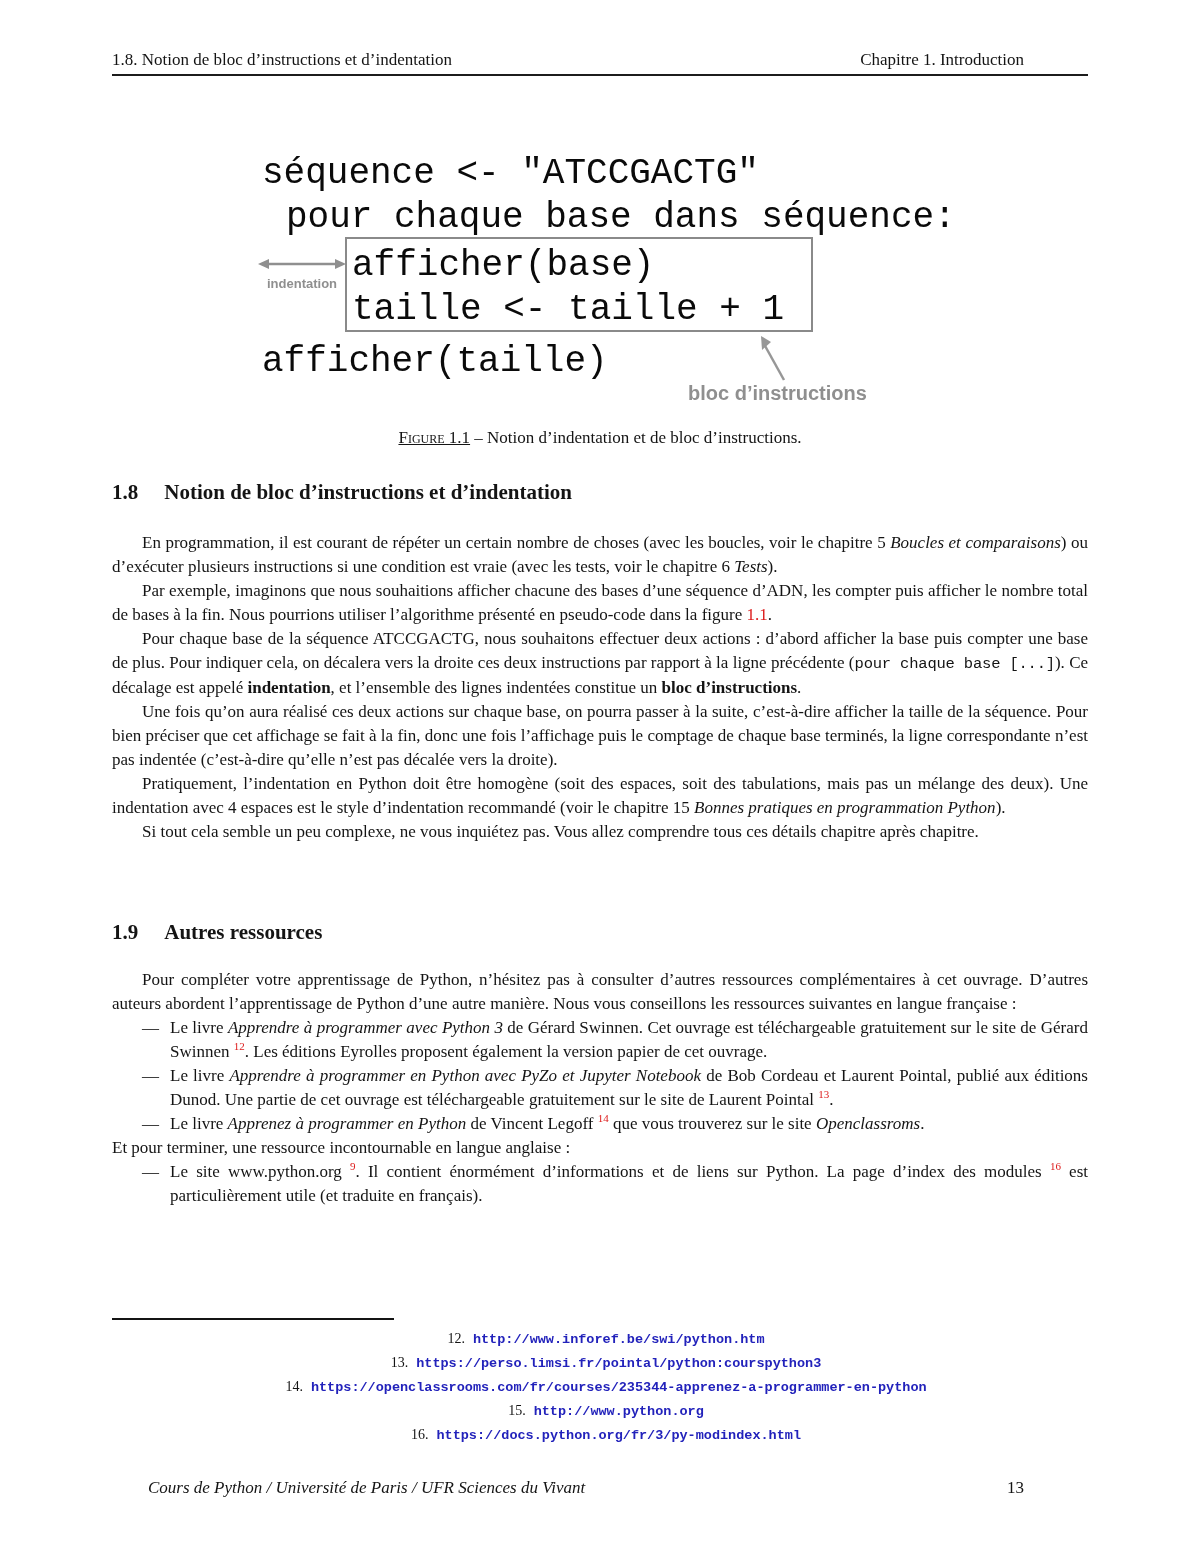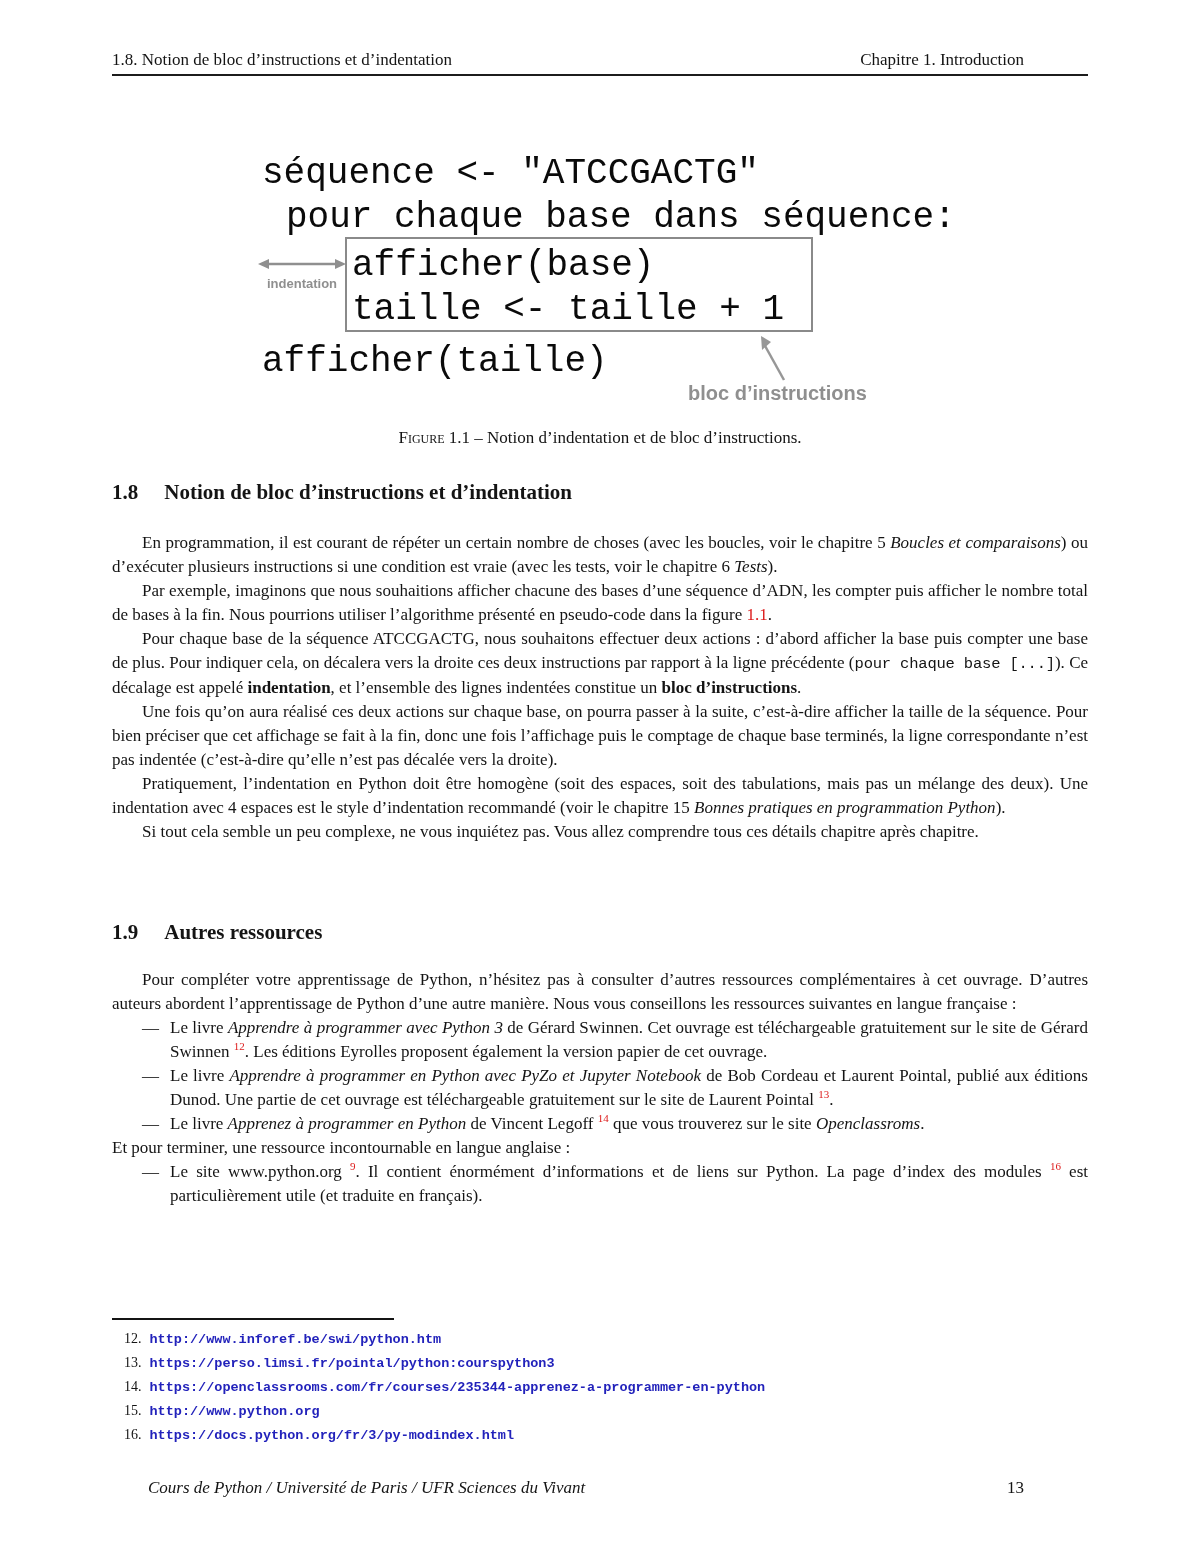--- a/index.html
+++ b/index.html
@@ -37,21 +37,21 @@
   .fig-bloc-label {
     position:absolute; left:576px; top:286px;
     font-family:"Liberation Sans", sans-serif;
     font-size:20px; font-weight:bold; color:#8f8f8f;
   }
   
   .caption {
     position:absolute; left:112px; top:428px; width:976px;
     text-align:center; font-size:17px;
   }
-  .smallcaps { font-variant:small-caps; }
+  .smallcaps { font-variant:small-caps;text-decoration:underline; }
   
   .h2 { position:absolute; left:112px; font-size:21px; font-weight:bold; }
   .h2 .h2num { margin-right:26px; }
   .h2-18 { top:480px; }
   .h2-19 { top:920px; }
   
   .bodycol { position:absolute; left:112px; top:531px; width:976px;
              font-size:17px; line-height:24px; text-align:justify; }
   .rescol  { position:absolute; left:112px; top:968px; width:976px;
              font-size:17px; line-height:24px; text-align:justify; }
@@ -59,21 +59,21 @@
   .it   { font-style:italic; }
   .bd   { font-weight:bold; }
   .mono { font-family:Liberation Mono, monospace; font-size:15.5px; letter-spacing:-0.2px; }
   .supref { color:#dd1c1c; font-size:11px; vertical-align:super; line-height:0; }
   .redref { color:#dd1c1c; }
   
   .res-item { position:relative; padding-left:58px; }
   .res-dash { position:absolute; left:30px; top:0; }
   .res-interlude { text-indent:0; }
   
-  .footnotes { position:absolute; left:112px; top:1318px; width:976px; }
+  .footnotes { position:absolute; left:112px; top:1318px; width:976px;text-align:center; }
   .fn-rule { width:282px; height:2px; background:#141414; margin-bottom:7px; }
   .fn-row  { line-height:23px; font-size:14px; padding-left:12px; }
   .fn-num  { color:#141414; margin-right:8px; }
   .fn-url  {
     font-family:"Liberation Mono", monospace;
     font-size:13.5px; font-weight:bold; color:#2222bb;
     text-decoration:none; cursor:pointer;
   }
   
   .ftr-left  { position:absolute; left:112px; top:1478px; font-size:17px; font-style:italic;margin-left:36px; }

